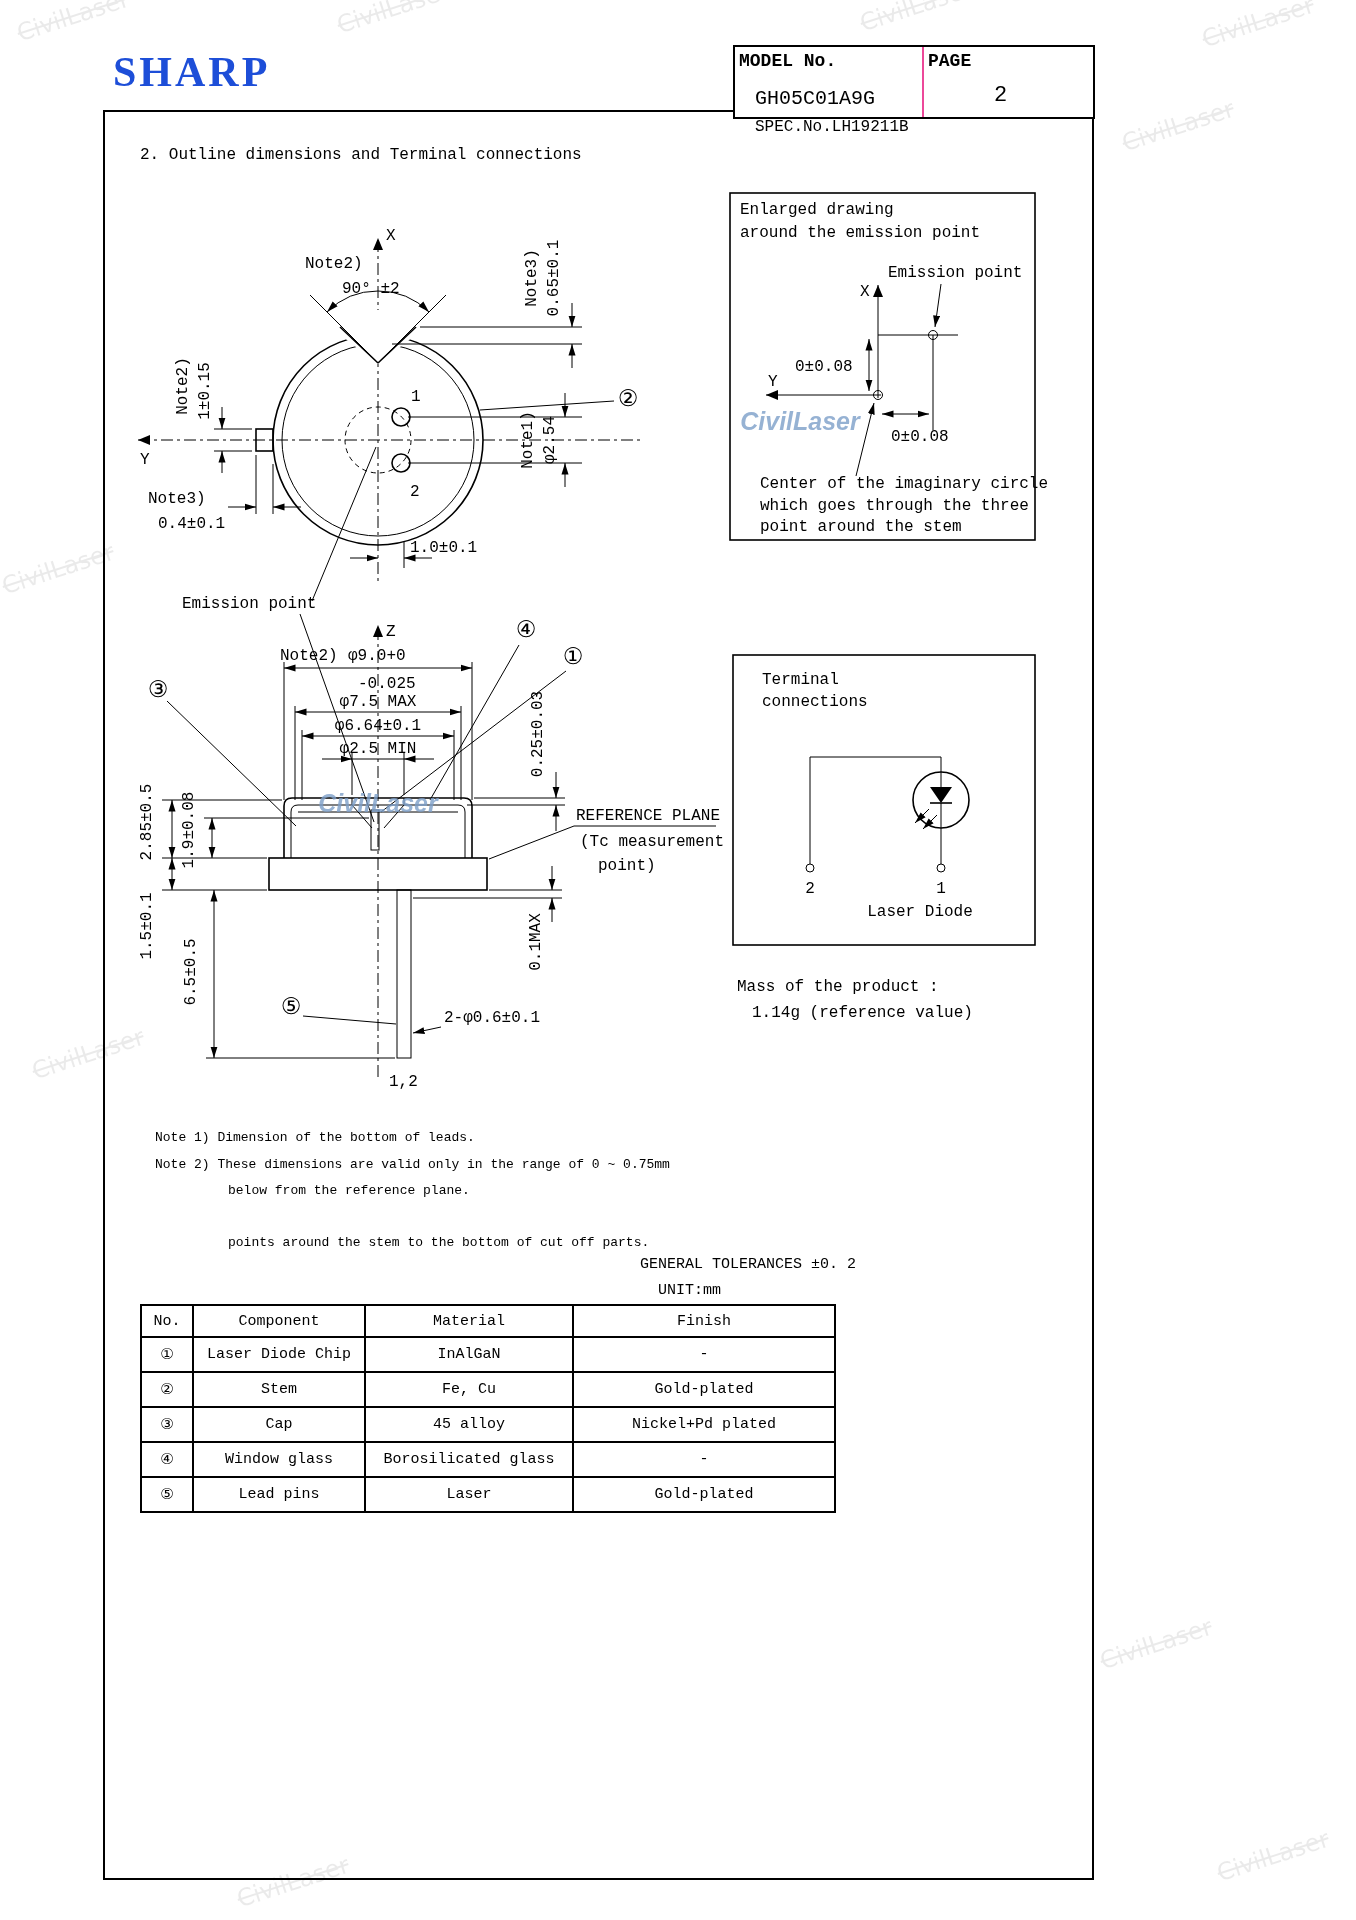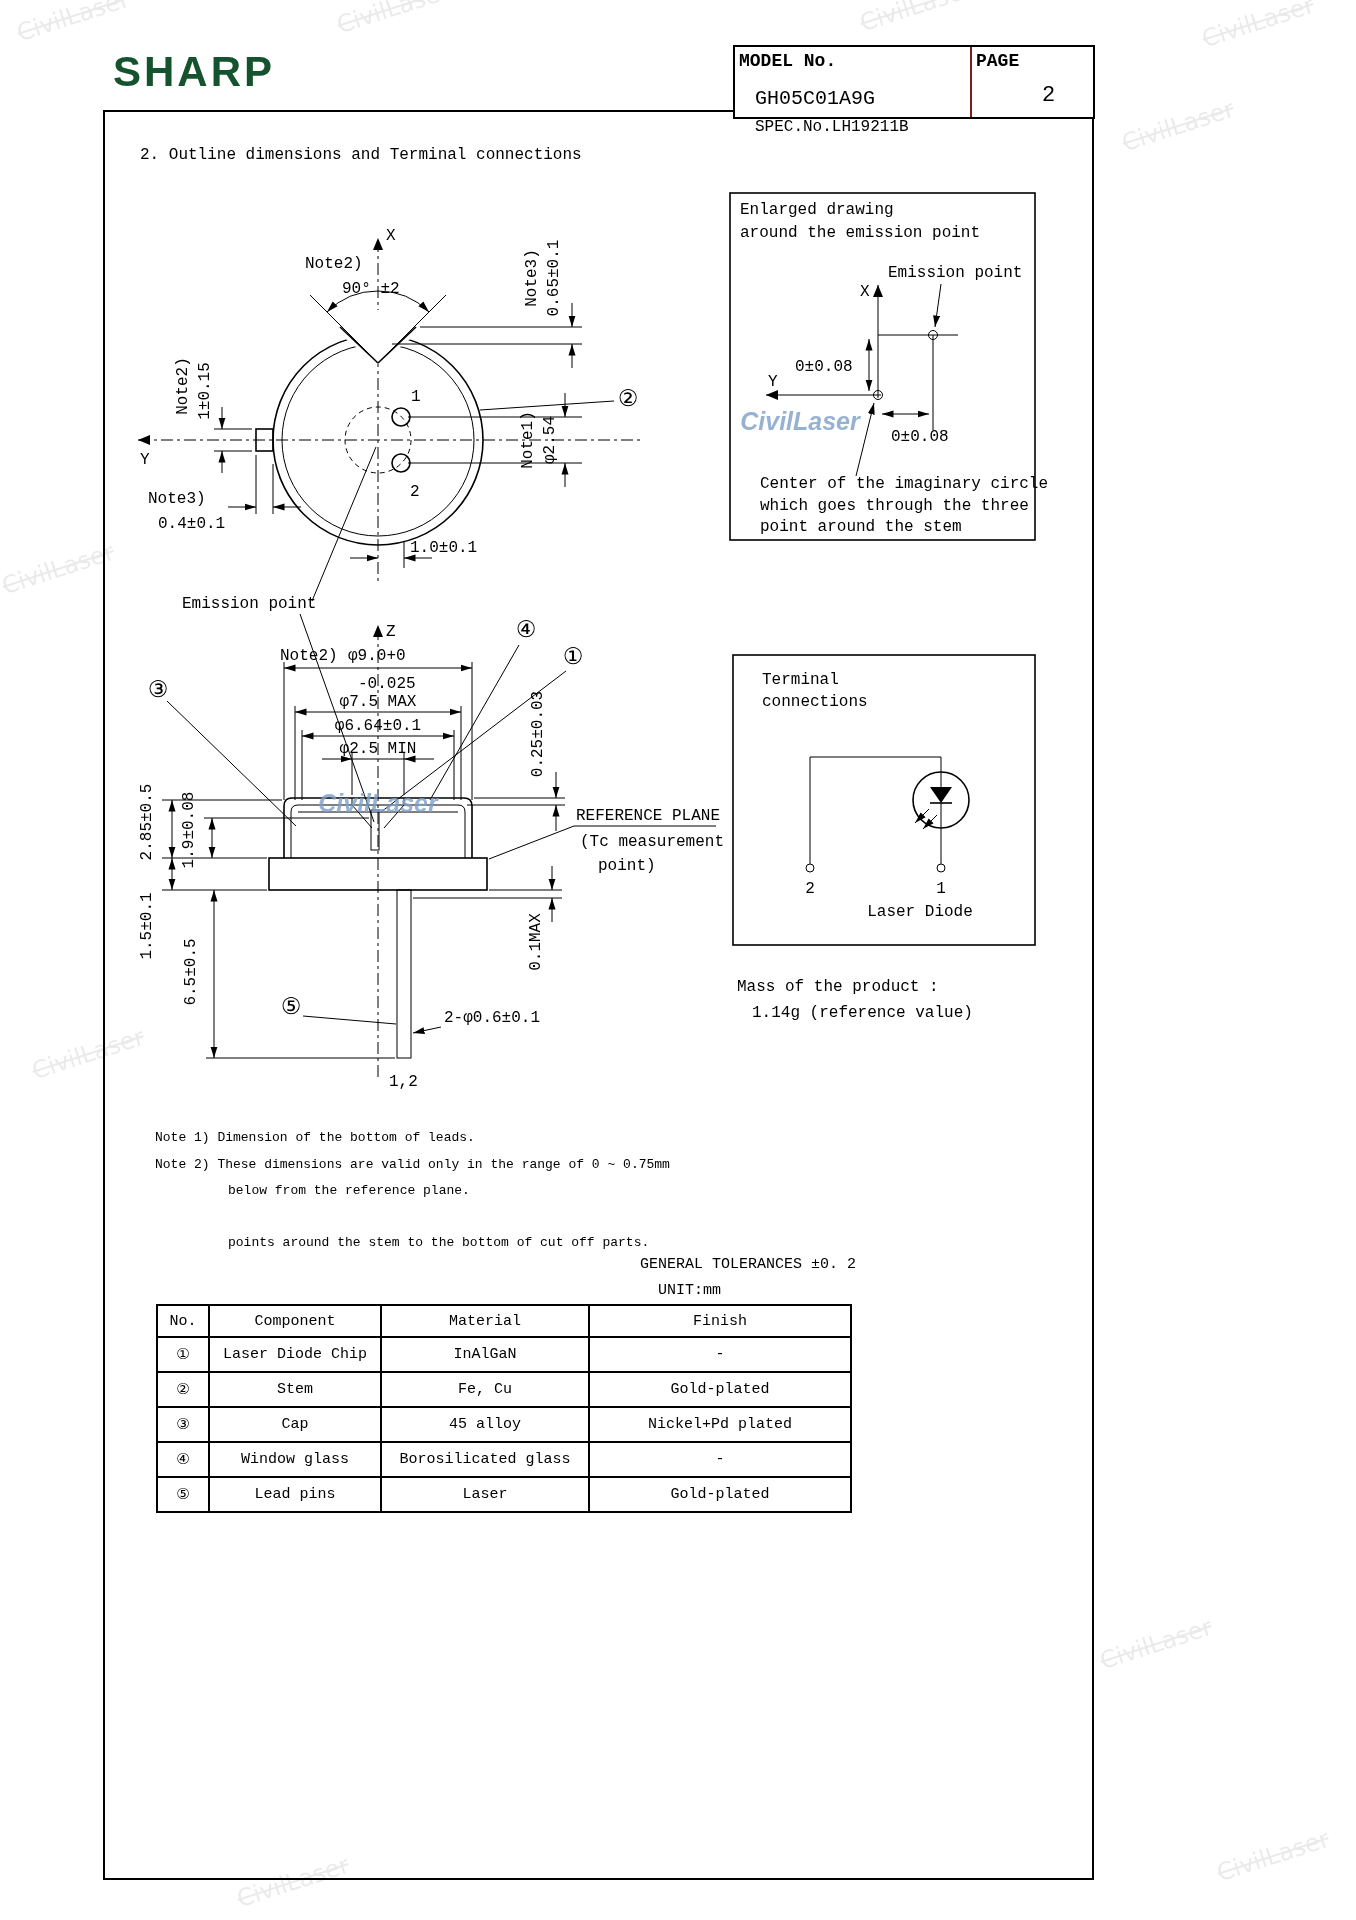--- a/index.html
+++ b/index.html
@@ -1,43 +1,43 @@
 <!DOCTYPE html>
 <html><head>
 <meta charset="utf-8">
 <style>
   html,body { margin:0; padding:0; background:#fff; }
   .page { position:relative; width:1356px; height:1920px; background:#fff; overflow:hidden;
           font-family:"Liberation Mono","DejaVu Sans",monospace; color:#000; }
   .t { position:absolute; white-space:nowrap; font-size:13px; line-height:1.25; }
   .wm { position:absolute; white-space:nowrap; font-size:24px; color:#000; opacity:.08;
         transform:rotate(-18deg); text-decoration:line-through; font-family:"DejaVu Sans",sans-serif; }
-  .sharp { position:absolute; left:113px; top:48px; font-family:Liberation Sans, sans-serif;
-           font-weight:bold; font-size:42px; letter-spacing:3px; color:#14532d; }
+  .sharp { position:absolute; left:113px; top:48px; font-family:Liberation Serif, serif;
+           font-weight:bold; font-size:42px; letter-spacing:3px; color:#1d4ed8; }
   .main-border { position:absolute; left:103px; top:110px; width:987px; height:1766px;
                  border:2px solid #000; }
   .hdr-table { position:absolute; left:733px; top:45px; width:358px; height:70px;
                border:2px solid #000; background:#fff; display:flex; }
-  .hdr-left { width:187px; border-right:2px solid #7f1d1d; position:relative;padding-left:48px; }
+  .hdr-left { width:187px; border-right:2px solid #ec4899; position:relative; }
   .hdr-right { flex:1; position:relative; }
   .hdr-label { position:absolute; left:4px; top:4px; font-size:18px; font-weight:bold; }
   .hdr-model { position:absolute; left:20px; top:40px; font-size:20px; }
   .hdr-page  { position:absolute; left:70px; top:36px; font-size:22px; }
   .spec { position:absolute; left:755px; top:118px; font-size:16px; }
   .section-title { position:absolute; left:140px; top:146px; font-size:16px; }
   svg { position:absolute; left:0; top:0; }
   svg text { font-family:"Liberation Mono","DejaVu Sans",monospace; font-size:16px; fill:#000; }
   svg .big { font-size:23px; }
   svg .wmblue { font-family:"Liberation Sans",sans-serif; font-style:italic; font-weight:bold;
                 font-size:25px; fill:#7d9fc9; opacity:.8; }
   .ln   { stroke:#000; stroke-width:1.6; fill:none; }
   .thin { stroke:#000; stroke-width:1;   fill:none; }
   .dash  { stroke-dasharray:12 4 3 4; }
   .dash2 { stroke-dasharray:5 4; }
-  table.parts { position:absolute; left:156px; top:1304px; border-collapse:collapse; background:transparent; }
+  table.parts { position:absolute; left:140px; top:1304px; border-collapse:collapse; background:transparent; }
   table.parts th, table.parts td { border:2px solid #000; font-size:15px; font-weight:normal;
                  text-align:center; padding:0; }
   table.parts th { height:30px; }
   table.parts td { height:33px; }
   .cnum { font-size:19px; }
   .tol { position:absolute; left:640px; top:1256px; font-size:15px;font-family:Liberation Mono, monospace; }
   .unit { position:absolute; left:658px; top:1282px; font-size:15px; }
 </style>
 </head>
 <body>

